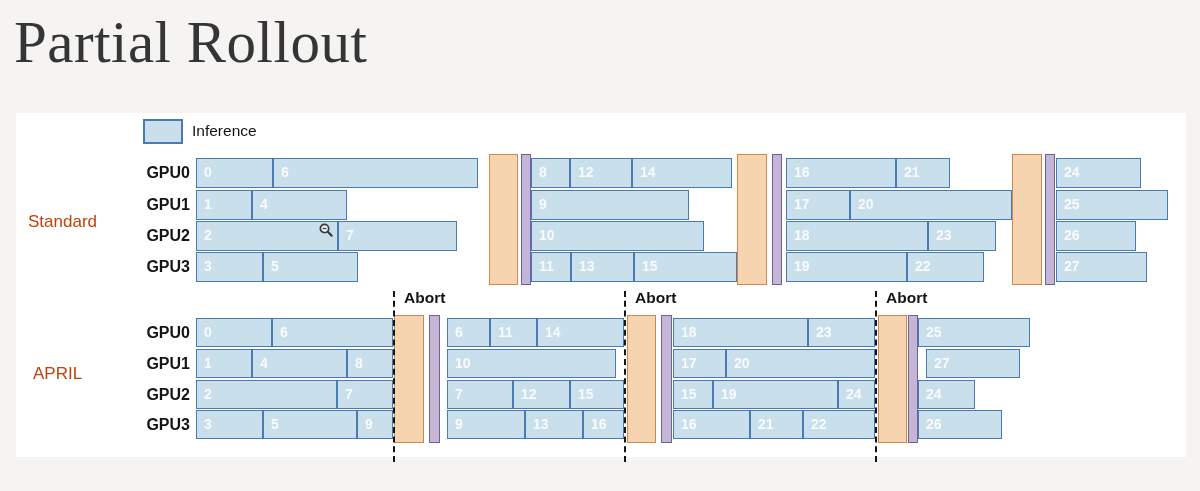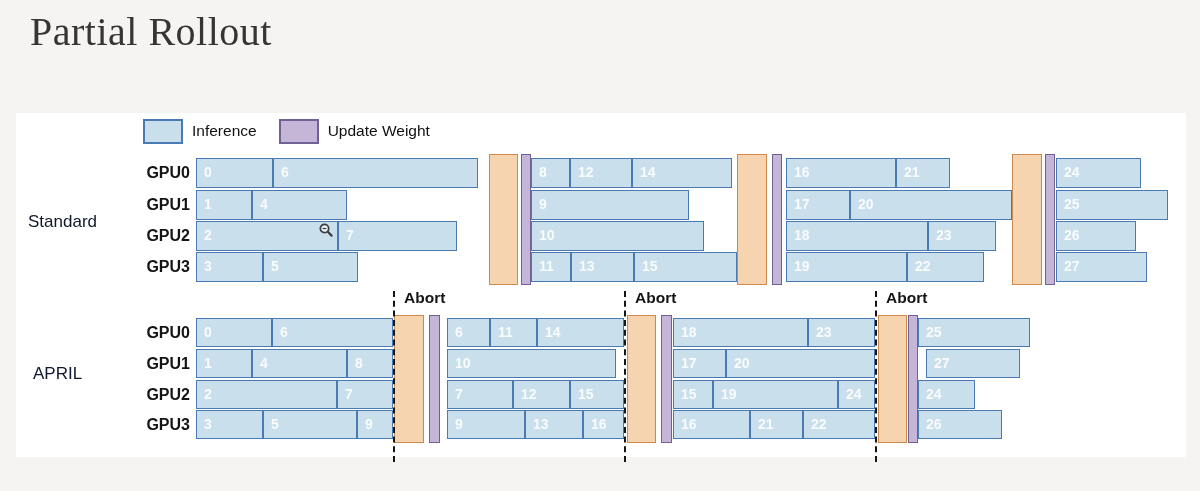--- a/index.html
+++ b/index.html
@@ -1,25 +1,25 @@
 <!DOCTYPE html>
 <html><head>
 <meta charset="utf-8">
 <style>
   html,body{margin:0;padding:0;background:#f5f4f2;}
   .page{position:relative;width:1200px;height:491px;background:#f5f4f2;
         font-family:"Liberation Sans",sans-serif;overflow:hidden;}
-  .title{position:absolute;left:30px;top:8px;font-family:"Liberation Serif",serif;
-         font-size:40px;font-weight:500;color:#353535;letter-spacing:.5px;}
+  .title{position:absolute;left:14px;top:8px;font-family:"Liberation Serif",serif;
+         font-size:59px;font-weight:500;color:#353535;letter-spacing:.5px;}
   .panel{position:absolute;left:16px;top:113px;width:1170px;height:344px;background:#ffffff;}
   .legend{position:absolute;left:143px;top:116px;height:30px;display:flex;gap:22px;align-items:center;justify-content:flex-end;}
   .legend-item{display:flex;align-items:center;}
   .swatch{width:40px;height:25px;border:2.5px solid;box-sizing:border-box;}
   .legend-label{margin-left:9px;font-size:15.5px;color:#111;}
-  .section-label{position:absolute;font-size:17px;color:#0f172a;}
+  .section-label{position:absolute;font-size:17px;color:#c2410c;}
   .gpu-label{position:absolute;left:126px;width:64px;text-align:right;
              font-size:16px;font-weight:600;color:#141414;}
   .block{position:absolute;box-sizing:border-box;border:1.6px solid;
          font-size:14px;font-weight:600;color:rgba(255,255,255,.88);
          padding-left:7px;overflow:hidden;white-space:nowrap;z-index:2;}
   .train-col{position:absolute;box-sizing:border-box;border:1.8px solid;z-index:1;}
   .update-col{position:absolute;box-sizing:border-box;border:1.6px solid;z-index:3;}
   .abort-line{position:absolute;width:0;border-left:2.6px dashed #151515;z-index:5;}
   .abort-label{position:absolute;font-size:15.5px;font-weight:600;color:#141414;z-index:5;}
   .cursor{position:absolute;z-index:6;}
@@ -27,24 +27,20 @@
 </head>
 <body>
 
 <div class="page">
   <div class="title">Partial Rollout</div>
   <div class="panel"></div>
   <div class="legend" id="legend">
       <div class="legend-item">
         <div class="swatch" style="background: rgb(201, 223, 236); border-color: rgb(74, 122, 178);"></div>
         <div class="legend-label">Inference</div>
-      </div>
-      <div class="legend-item">
-        <div class="swatch" style="background: rgb(197, 182, 215); border-color: rgb(110, 97, 149);"></div>
-        <div class="legend-label">Update Weight</div>
       </div>
     </div>
   <div id="chart-root">
       <div class="section-label" style="left: 28px; top: 212px;">Standard</div>
       <div class="gpu-label" style="top: 158px; line-height: 30px;">GPU0</div>
       <div class="gpu-label" style="top: 190px; line-height: 30px;">GPU1</div>
       <div class="gpu-label" style="top: 221px; line-height: 30px;">GPU2</div>
       <div class="gpu-label" style="top: 252px; line-height: 30px;">GPU3</div>
       <div class="train-col" style="left: 489px; top: 154px; width: 29px; height: 131px; background: rgb(246, 212, 176); border-color: rgb(205, 138, 76);"></div>
       <div class="update-col" style="left: 521px; top: 154px; width: 10px; height: 131px; background: rgb(197, 182, 215); border-color: rgb(110, 97, 149);"></div>

